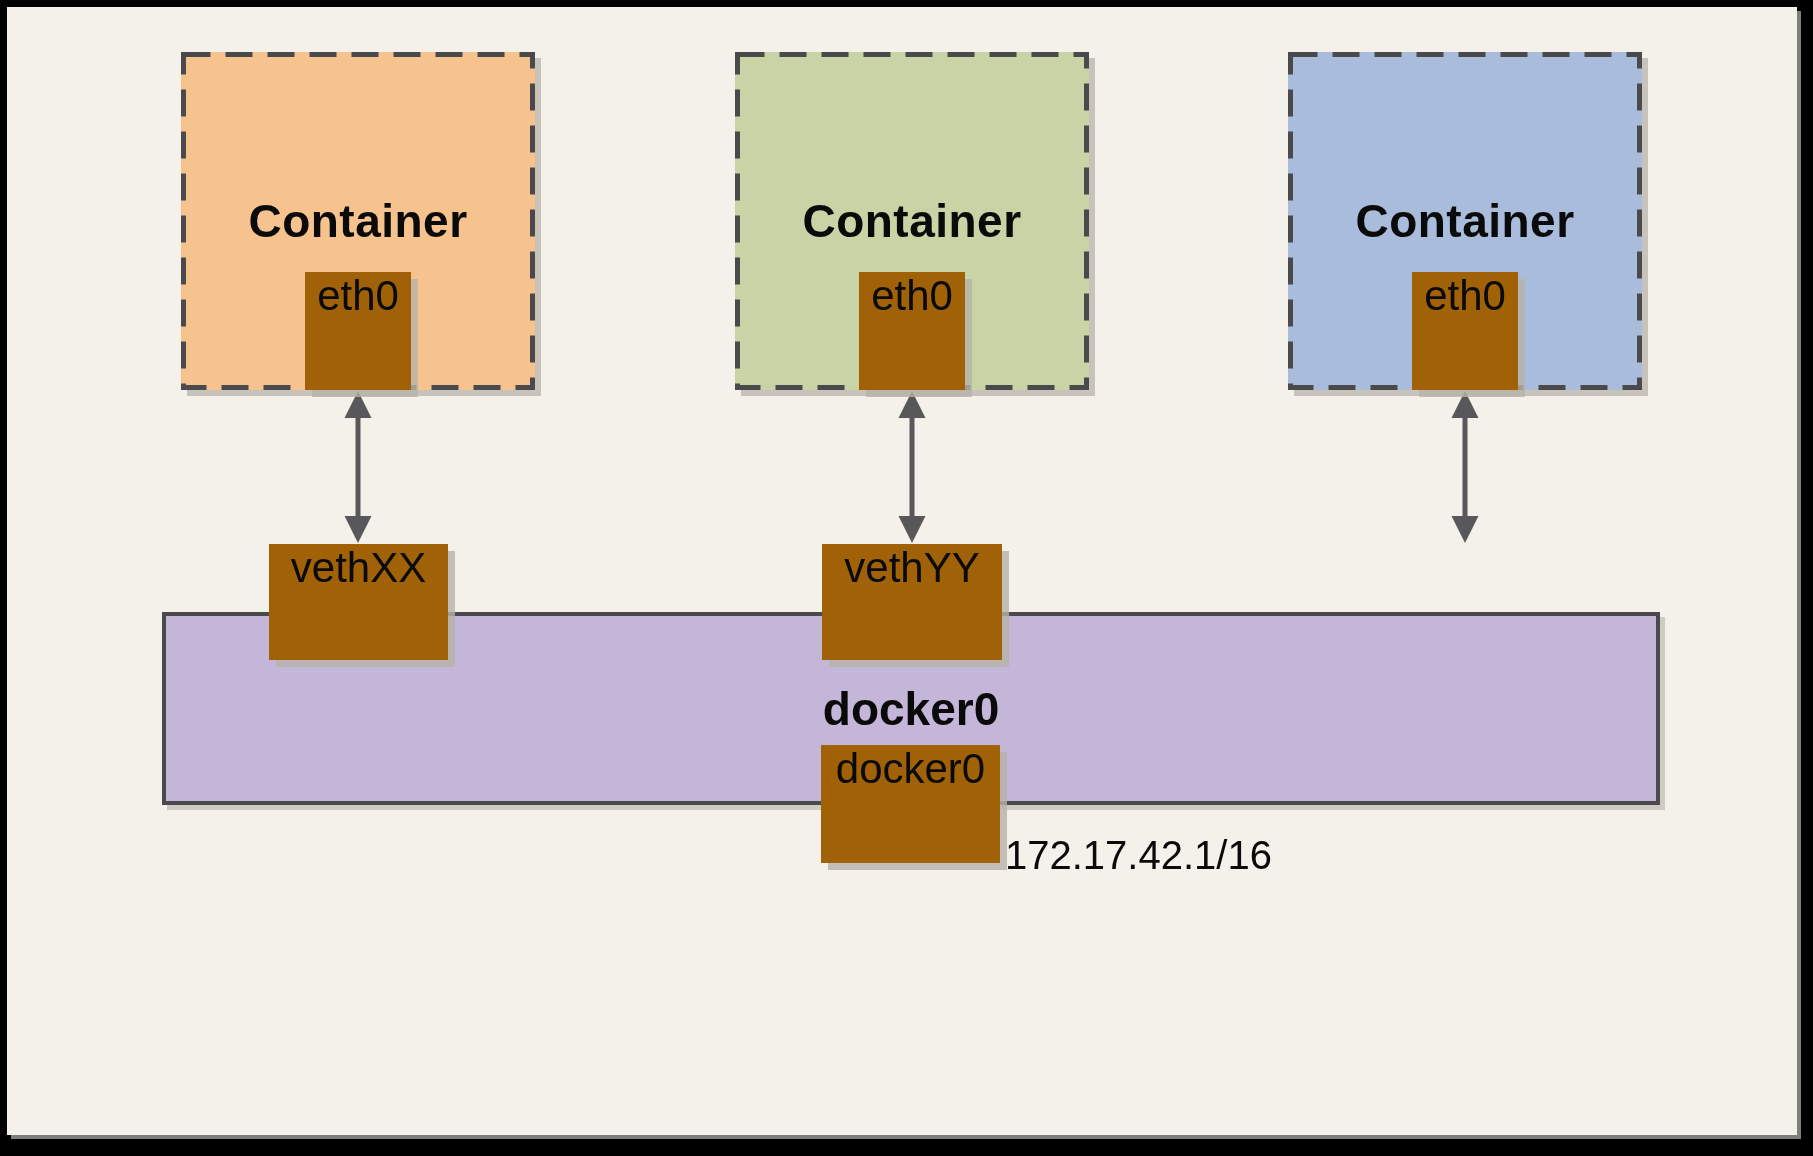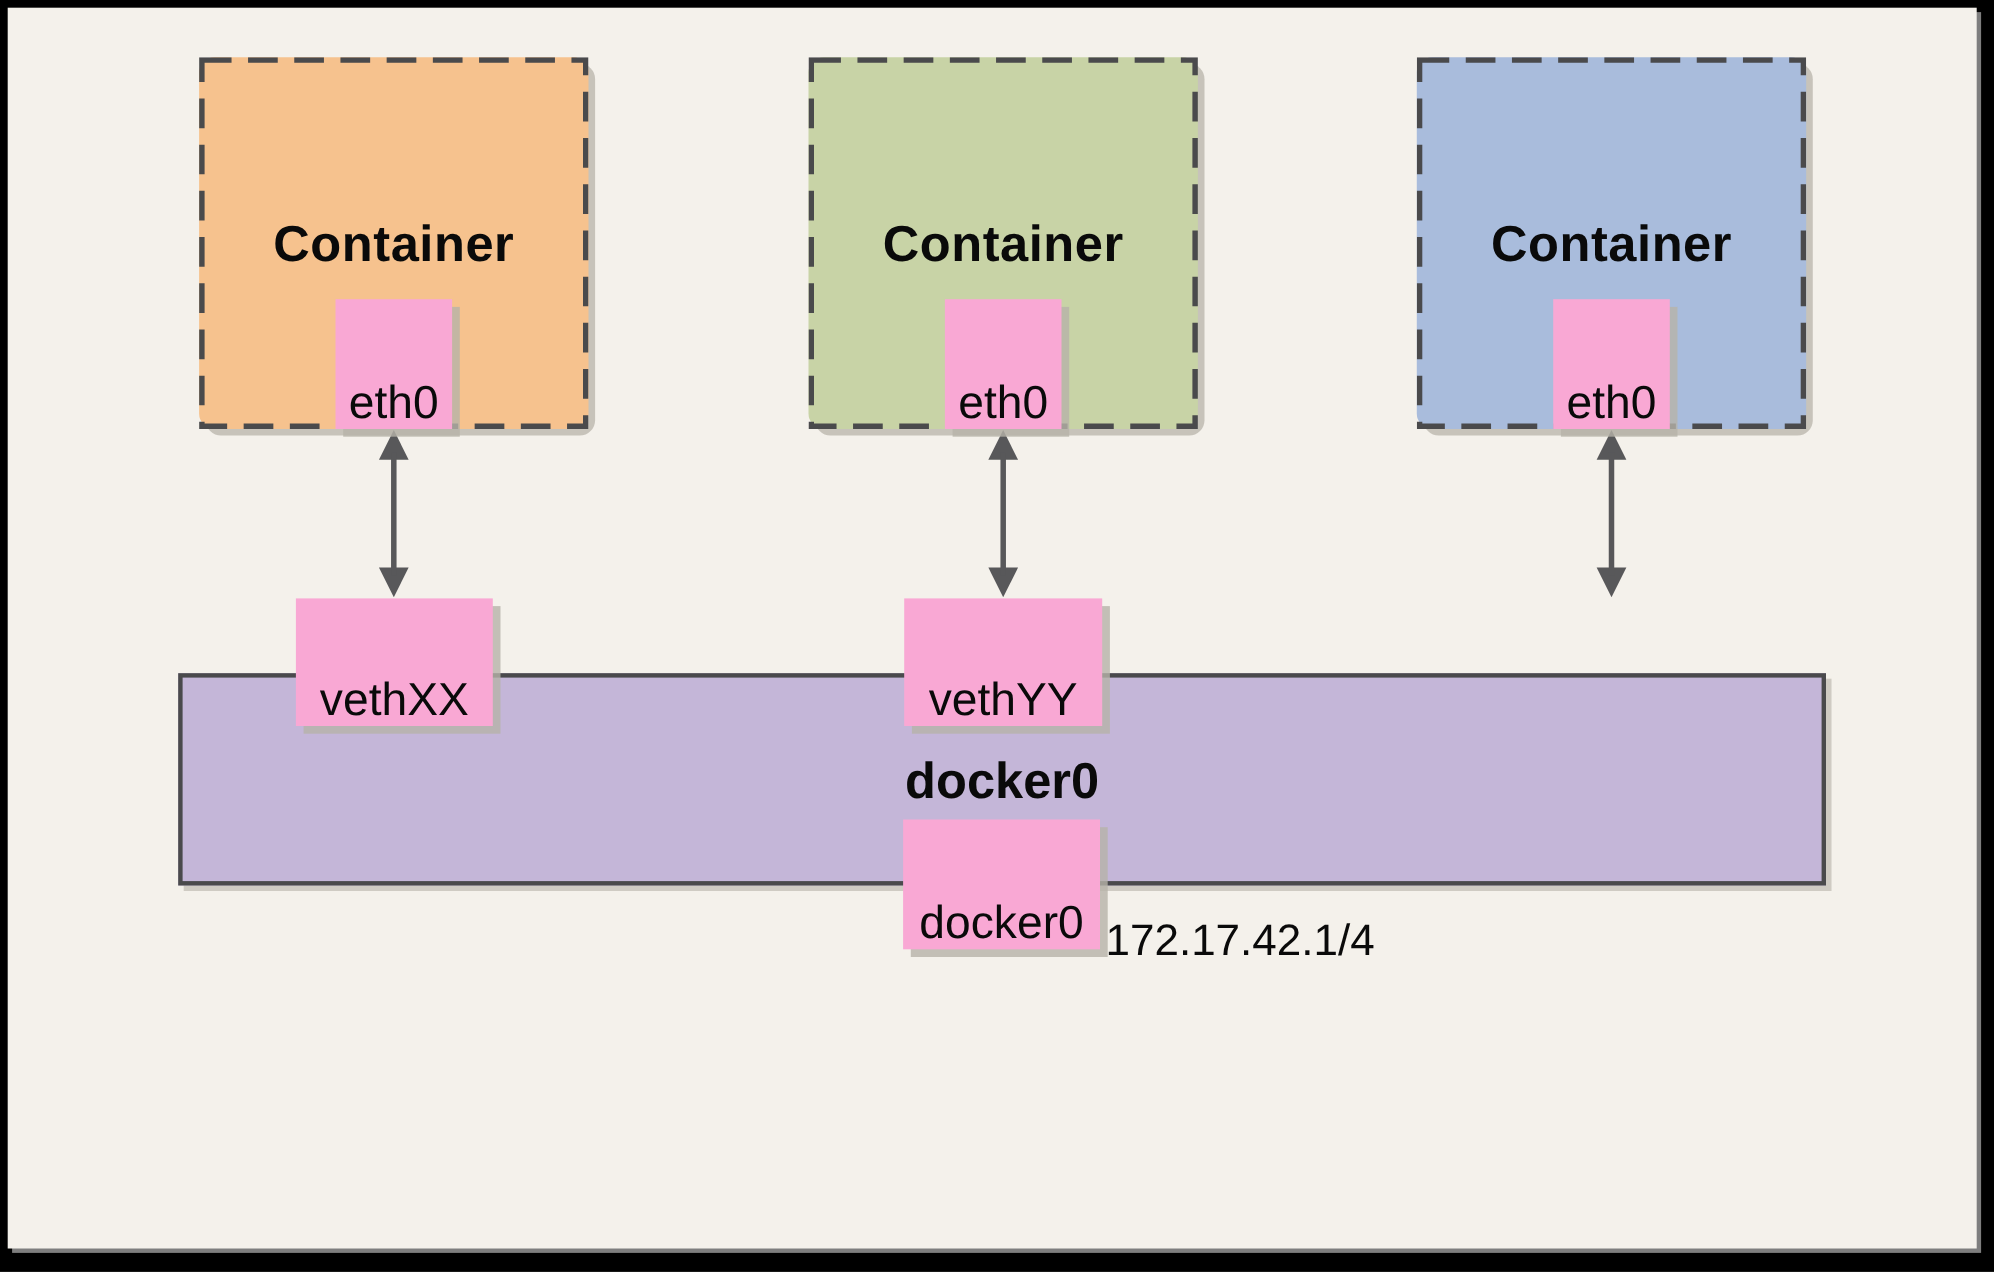--- a/index.html
+++ b/index.html
@@ -11,35 +11,34 @@
   }
   .panel {
     position:absolute; left:7px; top:7px; width:1790px; height:1128px;
     background:#F4F1EB;
     box-shadow:4px 4px 0 #7e7e7e;
   }
   
   .cbox {
     position:absolute; top:52px; width:354px; height:338px;
     box-shadow:6px 6px 0 rgba(190,187,178,0.85);
-    border-radius:14px;
   }
   .c1 { left:181px;  background:#F6C28E; }
   .c2 { left:735px;  background:#C8D3A6; }
   .c3 { left:1288px; background:#A9BCDC; }
   .cbox svg.dash { position:absolute; left:0; top:0; }
   .clabel {
     position:absolute; left:0; right:0; top:142px; text-align:center;
     font-size:46px; font-weight:bold; letter-spacing:0.5px;
   }
   
   .note {
-    position:absolute; background:#f9a8d4;
+    position:absolute; background:#a16207;
     box-shadow:7px 7px 0 rgba(182,179,169,0.8);
-    display:flex; align-items:flex-end; justify-content:center;
+    display:flex; align-items:flex-start; justify-content:center;
     font-size:42px; z-index:3;
   }
   .eth  { left:124px; top:220px; width:106px; height:118px; }
   .vx   { left:269px;  top:544px; width:179px; height:116px; }
   .vy   { left:822px;  top:544px; width:180px; height:116px; }
   .vz   { left:1376px; top:544px; width:178px; height:116px; }
   .d0box{ left:821px;  top:745px; width:179px; height:118px; }
   
   .bridge {
     position:absolute; left:162px; top:612px;
@@ -129,15 +128,15 @@
   <div class="note vx">
     <span>vethXX</span>
   </div>
   <div class="note vy">
     <span>vethYY</span>
   </div>
 
   <div class="note d0box">
     <span>docker0</span>
   </div>
-  <div class="ip">172.17.42.1/4</div>
+  <div class="ip">172.17.42.1/16</div>
 
 </div>
 
 </body></html>

